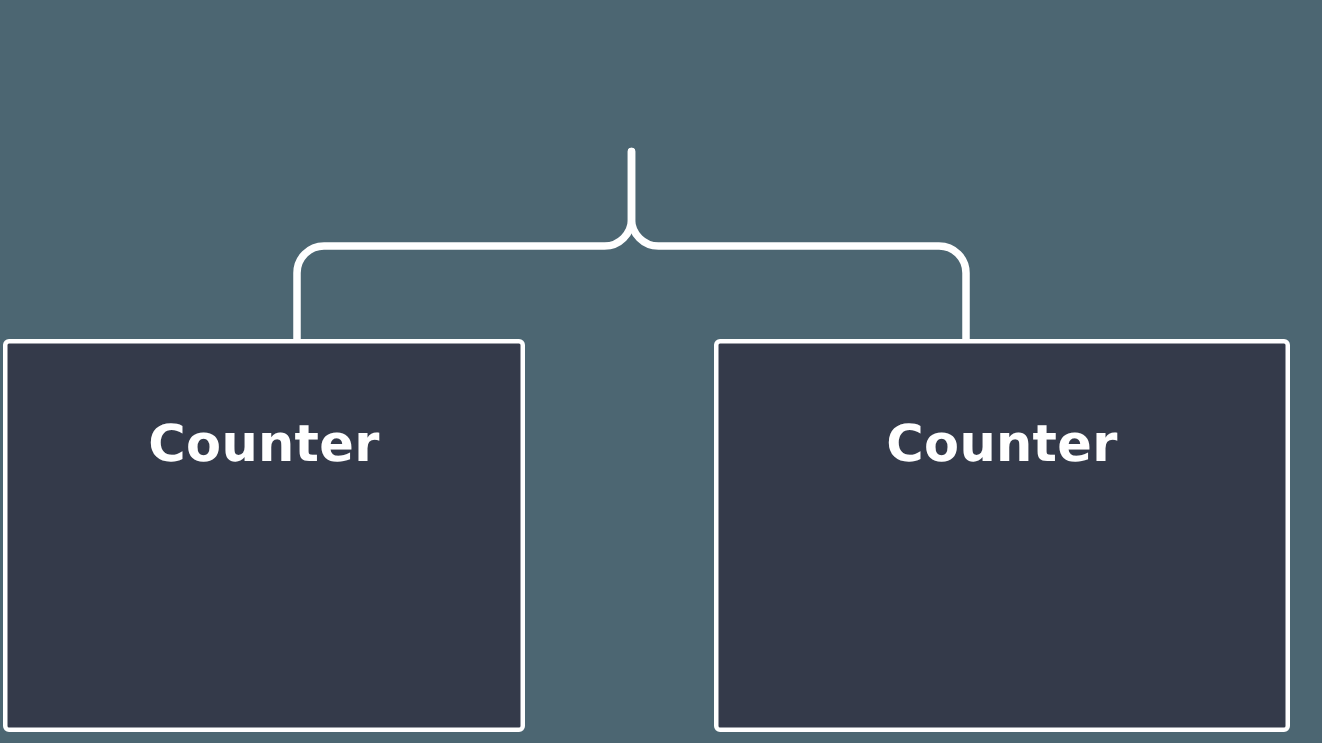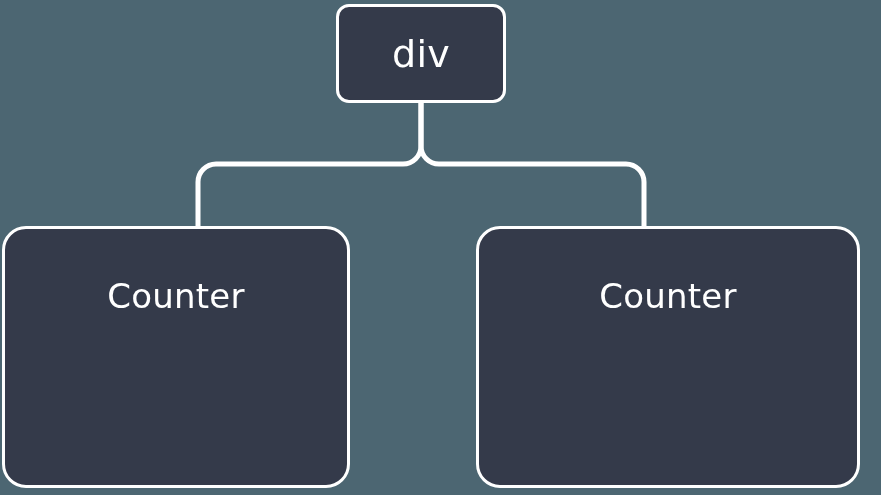--- a/index.html
+++ b/index.html
@@ -38,21 +38,22 @@
     width: 170px;
     height: 99px;
     border-radius: 13px;
     display: flex;
     align-items: center;
     justify-content: center;
   }
   .node.child {
     top: 226px;
     height: 262px;
-    border-radius: 24px;
+    border-radius: 4px;
+    font-weight: bold;
   }
   .node.child-left  { left: 2px;   width: 348px; }
   .node.child-right { left: 476px; width: 384px; }
 
   .root-label {
     color: #ffffff;
     font-size: 38px;
     line-height: 1;
     letter-spacing: 0.2px;
   }
@@ -83,23 +84,20 @@
              A 18 18 0 0 1 644 182
              L 644 228" stroke="#ffffff" stroke-width="5" fill="none" stroke-linecap="round" stroke-linejoin="round"></path>
     <path d="M 421 101
              L 421 146
              A 18 18 0 0 1 403 164
              L 216 164
              A 18 18 0 0 0 198 182
              L 198 228" stroke="#ffffff" stroke-width="5" fill="none" stroke-linecap="round" stroke-linejoin="round"></path>
   </svg>
 
-  <div class="node root">
-    <span class="root-label">div</span>
-  </div>
 
   <div class="node child child-left">
     <div class="node-title">Counter</div>
 
   </div>
 
   <div class="node child child-right">
     <div class="node-title">Counter</div>
 
   </div>

